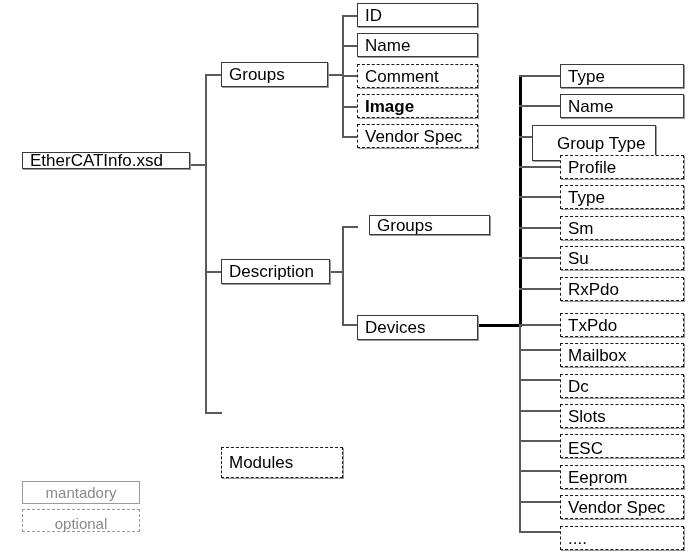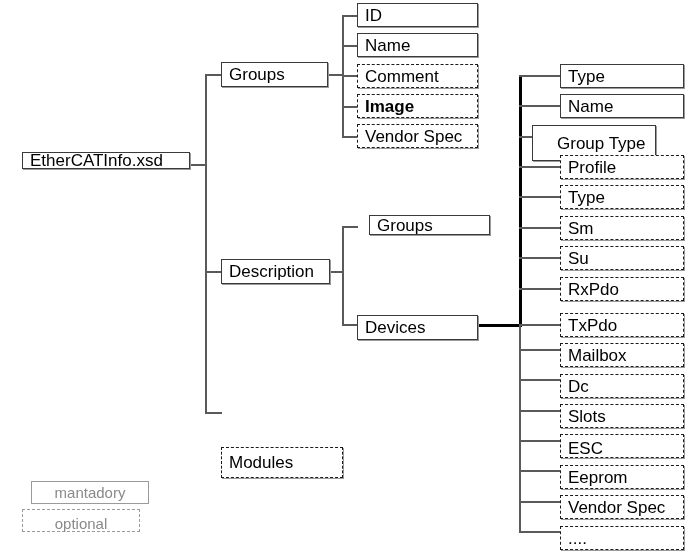--- a/index.html
+++ b/index.html
@@ -182,20 +182,20 @@
   <div class="node optional" style="left:560px; top:465px; width:124px; height:24px;">
     <span>Eeprom</span>
   </div>
   <div class="node optional" style="left:560px; top:495px; width:124px; height:24px;">
     <span>Vendor Spec</span>
   </div>
   <div class="node optional" style="left:560px; top:526px; width:124px; height:24px;">
     <span>....</span>
   </div>
 
-  <div class="legend-box mandatory" style="left:22px; top:481px; width:118px; height:23px;margin-left:9px;">
+  <div class="legend-box mandatory" style="left:22px; top:481px; width:118px; height:23px;">
     <span>mantadory</span>
   </div>
   <div class="legend-box optional" style="left:22px; top:509px; width:118px; height:23px;align-items:flex-end;">
     <span>optional</span>
   </div>
 
 </div>
 
 </body></html>

